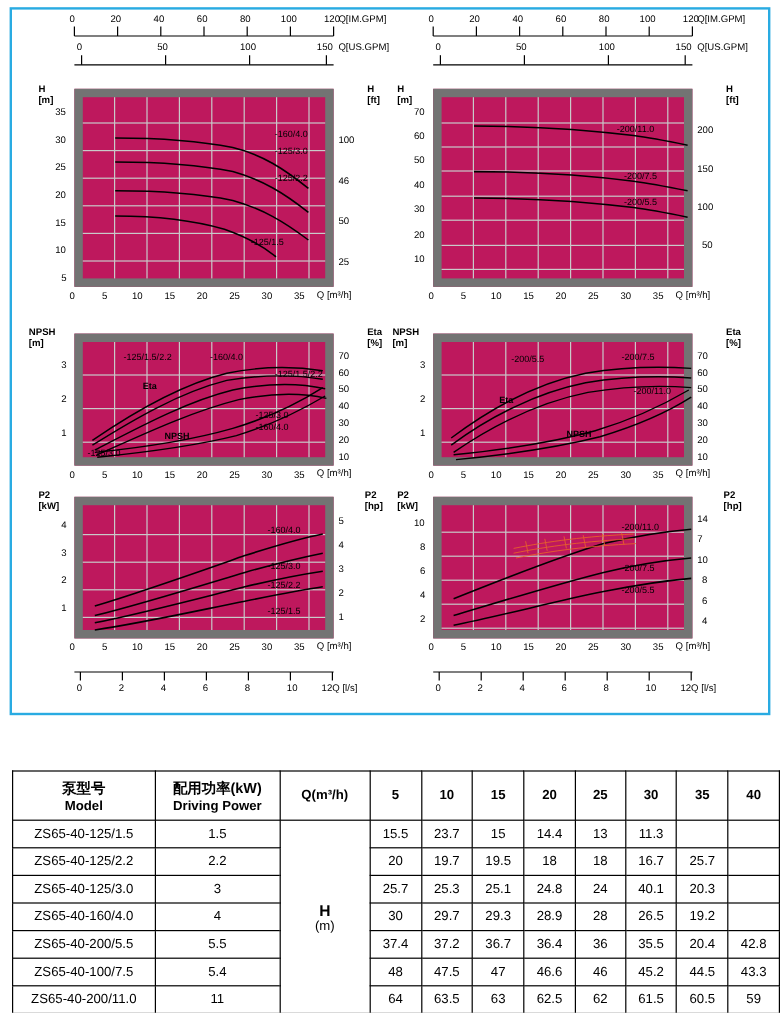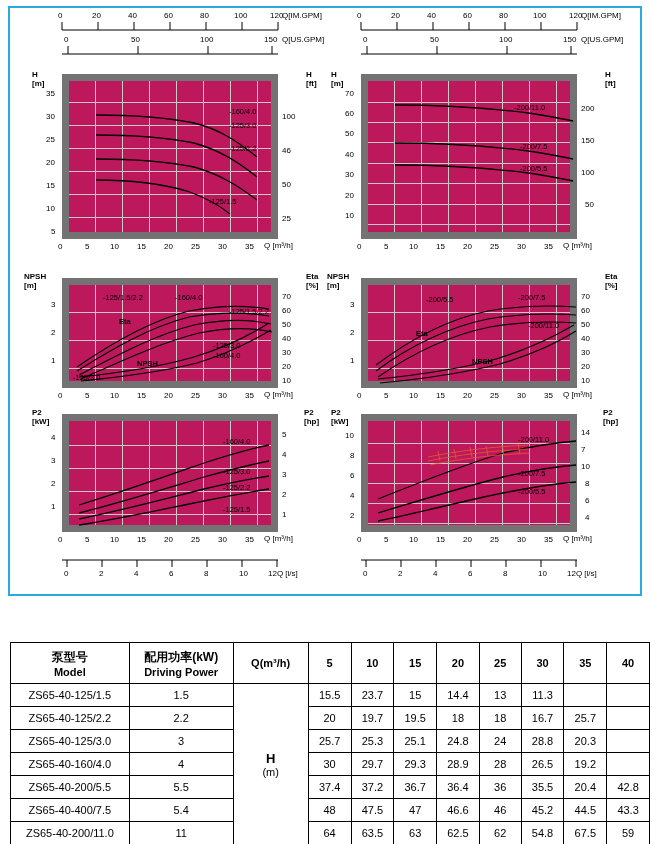--- a/index.html
+++ b/index.html
@@ -497,21 +497,21 @@
     </tr>
 
     <tr>
       <td class="model-cell">ZS65-40-125/3.0</td>
       <td class="pw">3</td>
       <td>25.7</td>
       <td>25.3</td>
       <td>25.1</td>
       <td>24.8</td>
       <td>24</td>
-      <td>28.8</td>
+      <td>40.1</td>
       <td>20.3</td>
       <td></td>
     </tr>
 
     <tr>
       <td class="model-cell">ZS65-40-160/4.0</td>
       <td class="pw">4</td>
       <td>30</td>
       <td>29.7</td>
       <td>29.3</td>
@@ -529,40 +529,40 @@
       <td>37.2</td>
       <td>36.7</td>
       <td>36.4</td>
       <td>36</td>
       <td>35.5</td>
       <td>20.4</td>
       <td>42.8</td>
     </tr>
 
     <tr>
-      <td class="model-cell">ZS65-40-400/7.5</td>
+      <td class="model-cell">ZS65-40-100/7.5</td>
       <td class="pw">5.4</td>
       <td>48</td>
       <td>47.5</td>
       <td>47</td>
       <td>46.6</td>
       <td>46</td>
       <td>45.2</td>
       <td>44.5</td>
       <td>43.3</td>
     </tr>
 
     <tr>
       <td class="model-cell">ZS65-40-200/11.0</td>
       <td class="pw">11</td>
       <td>64</td>
       <td>63.5</td>
       <td>63</td>
       <td>62.5</td>
       <td>62</td>
-      <td>54.8</td>
-      <td>67.5</td>
+      <td>61.5</td>
+      <td>60.5</td>
       <td>59</td>
     </tr>
   </tbody>
     </table>
 
 </div>
 
 </body></html>

